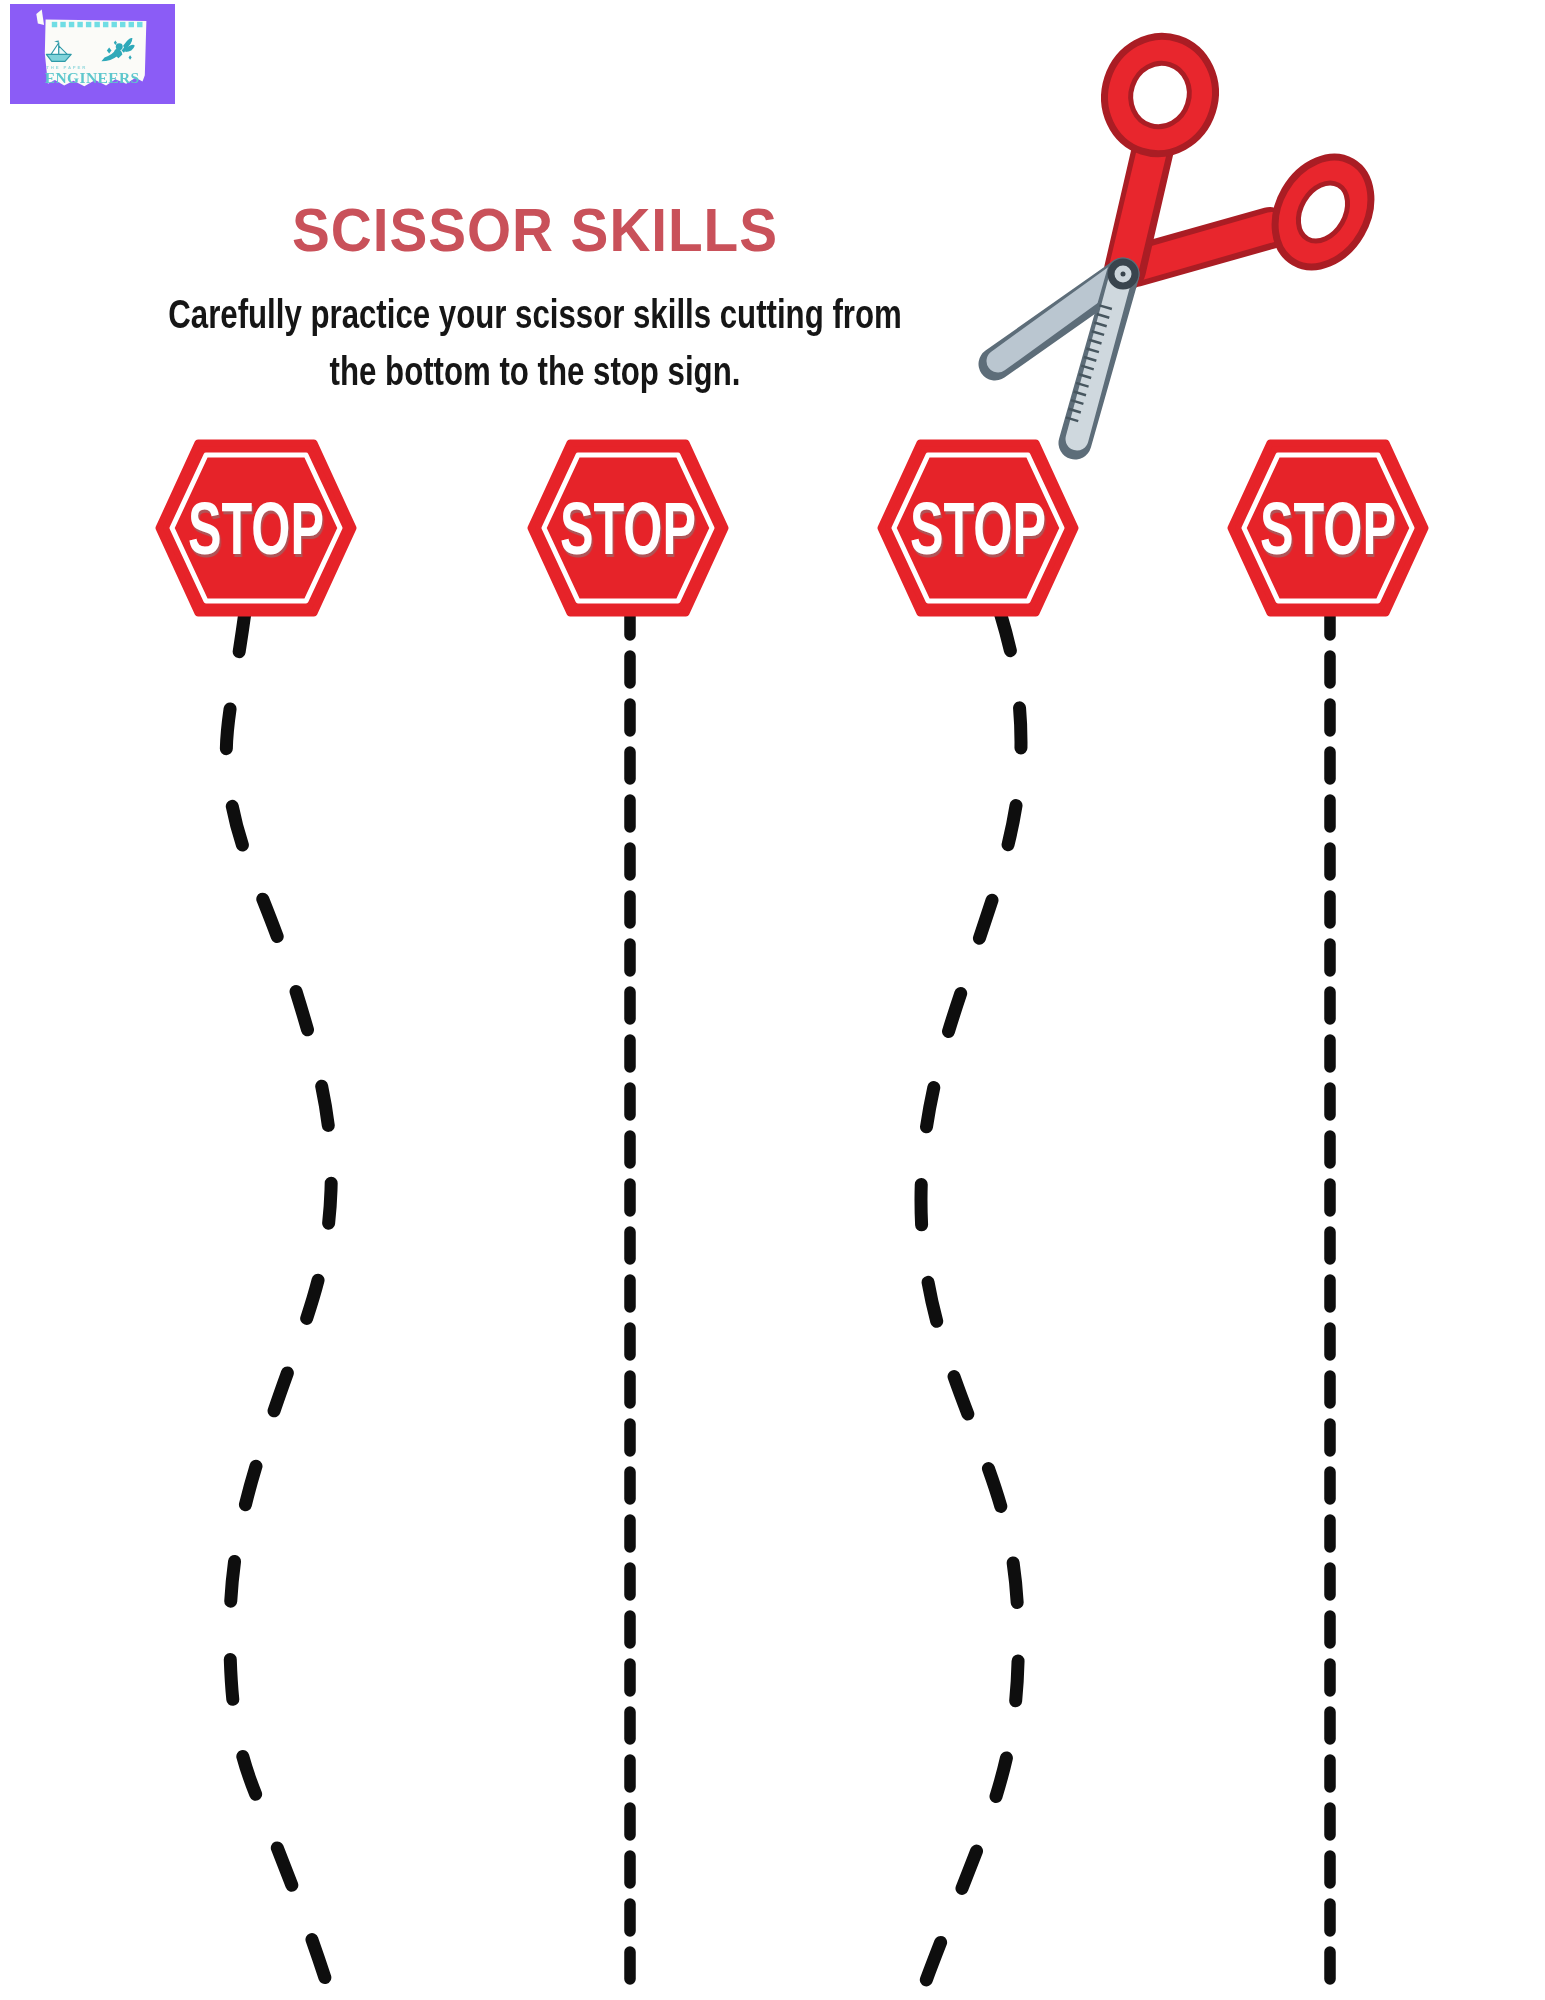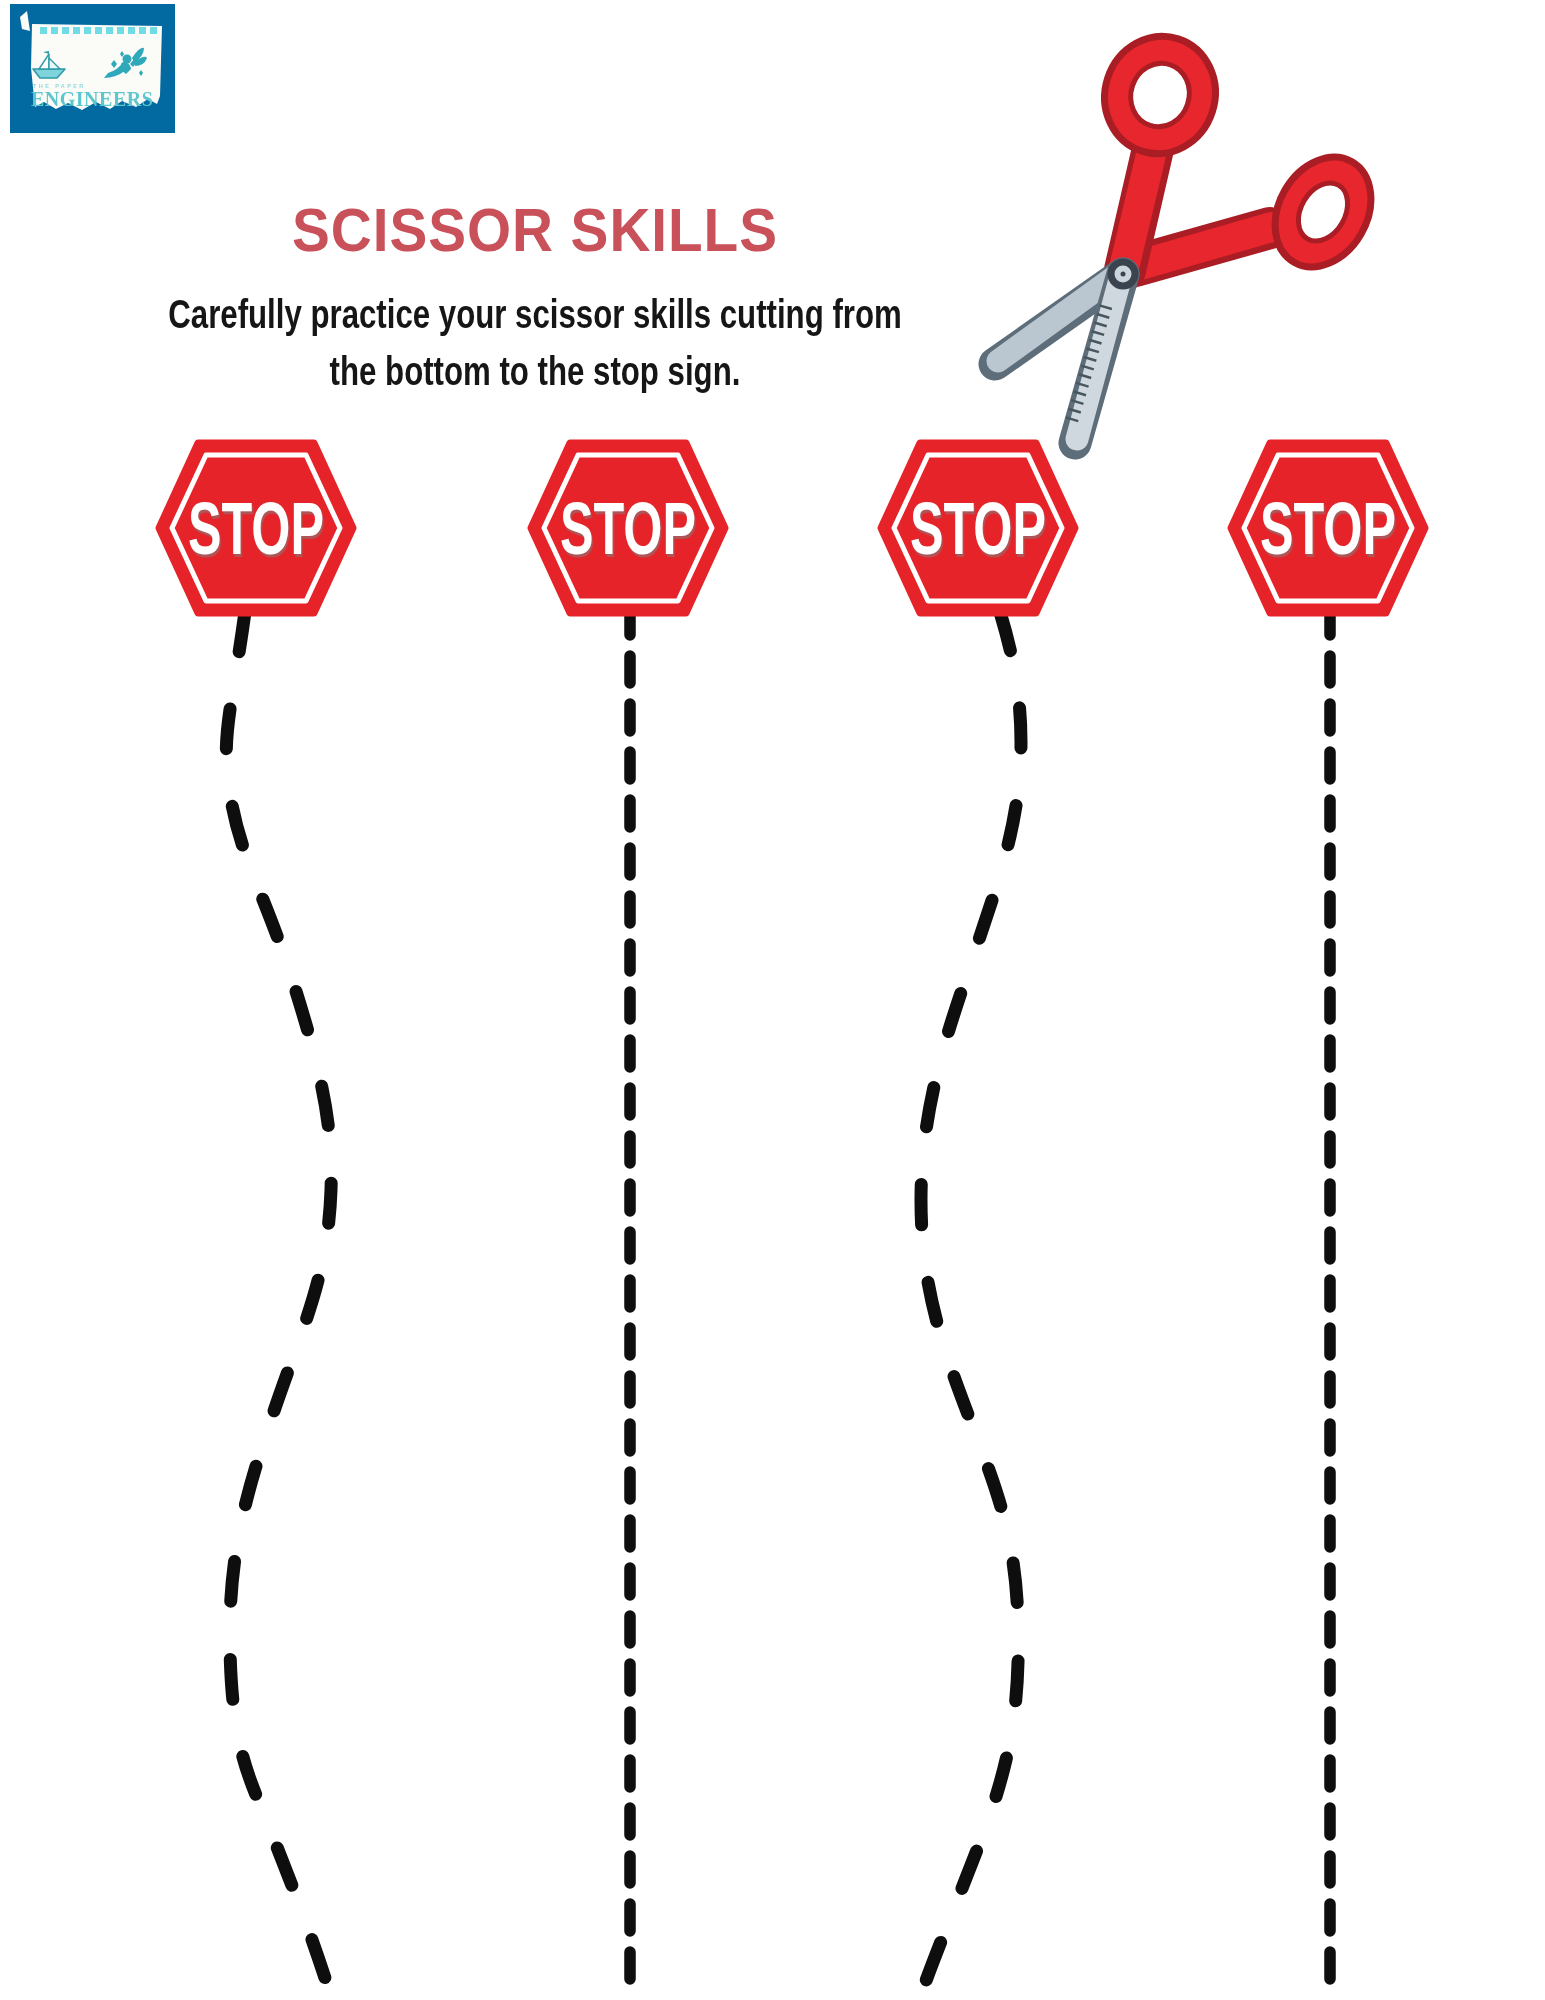--- a/index.html
+++ b/index.html
@@ -1,21 +1,21 @@
 <!DOCTYPE html>
 <html><head>
 <meta charset="utf-8">
 <style>
   html,body{margin:0;padding:0;background:#9a9a9a;}
   .page{
     position:relative;width:1545px;height:2000px;background:#ffffff;
     overflow:hidden;font-family:"Liberation Sans",sans-serif;
   }
   
-  .logo{position:absolute;left:10px;top:4px;width:165px;height:129px;background:#0369a1;}
+  .logo{position:absolute;left:10px;top:4px;width:165px;height:100px;background:#8b5cf6;}
   .logo svg{display:block;width:100%;height:100%;}
   .logo-brand{font-family:"Liberation Serif",serif;font-weight:bold;fill:#5ec7cd;letter-spacing:.5px;}
   .logo-small{font-family:"Liberation Sans",sans-serif;font-weight:bold;fill:#93d8dd;letter-spacing:2.4px;}
   
   .title{
     position:absolute;left:0;top:198px;width:1070px;margin:0;text-align:center;
     font-size:61px;font-weight:bold;letter-spacing:1px;color:#c9515a;
     transform:scaleX(.93);transform-origin:50% 0;line-height:64px;
   }
   .subtitle{

